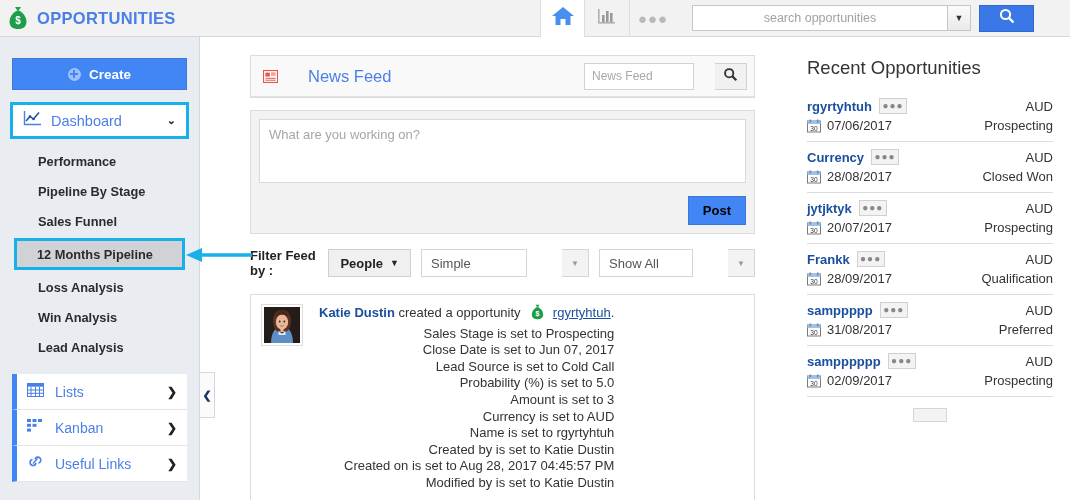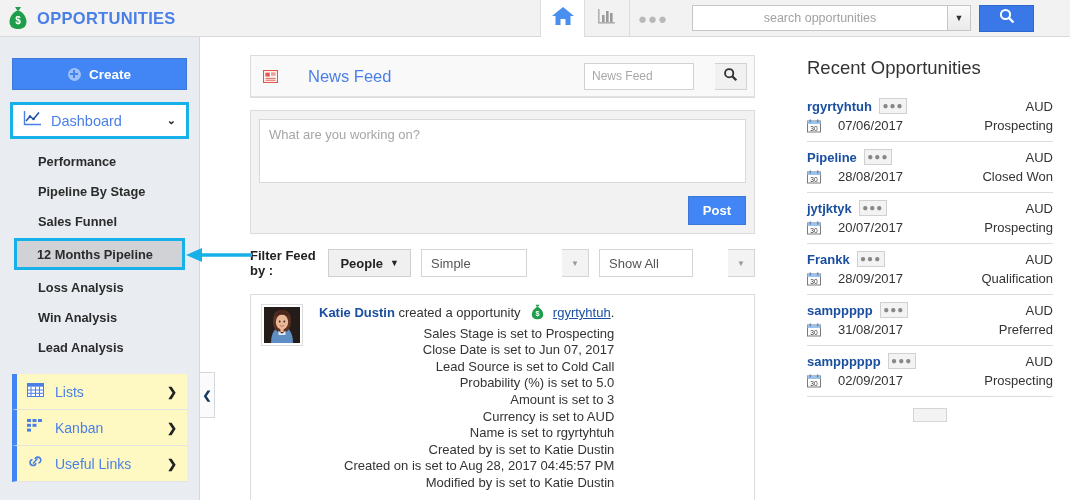--- a/index.html
+++ b/index.html
@@ -89,21 +89,21 @@
     font-size: 12.8px; font-weight: bold; color: #2b2b2b;
   }
   .nav-sub-item.selected-wrap {
     padding: 0; margin: 2px 14px 2px 14px; height: 32px;
     border: 3px solid #17b0e8; background: #d0d2d6;
   }
   .nav-sub-item.selected-wrap .sel-text { padding-left: 20px; font-size: 12.8px; font-weight: bold; color: #2b2b2b; }
 
   .nav-cards { margin-top: 12px; }
   .nav-card {
-    margin: 0 12px; height: 36px; background: #fef9c3; border-bottom: 1px solid #e4e4e4;
+    margin: 0 12px; height: 36px; background: #ffffff; border-bottom: 1px solid #e4e4e4;
     border-left: 5px solid #4285f4; display: flex; align-items: center; padding: 0 10px;
   }
   .nav-card .nc-label { color: #4a7fe8; font-size: 14px; flex: 1; margin-left: 11px; }
   .nav-card .nc-chev { font-size: 12px; color: #222; font-weight: bold; }
 
   
   .collapse-handle {
     position: absolute; left: 199px; top: 372px; width: 16px; height: 46px;
     background: #fbfbfb; border: 1px solid #d3d8de;
     display: flex; align-items: center; justify-content: center;
@@ -137,21 +137,21 @@
 
   .composer { background: #f2f2f2; border: 1px solid #dcdcdc; margin: 12px 35px 0 35px; padding: 8px; }
   .composer textarea {
     width: 100%; height: 64px; border: 1px solid #d9d9d9; background: #fff;
     resize: none; padding: 7px 9px; font-size: 13px; color: #333;
     font-family: "Liberation Sans", sans-serif; outline: none;
   }
   .composer textarea::placeholder { color: #a6a6a6; }
   .composer-actions { display: flex; justify-content: flex-end; padding-top: 9px; }
   .post-btn {
-    background: #4285f4; border: 1px solid #3c78d8; color: #ffffff;
+    background: #4285f4; border: 1px solid #3c78d8; color: #000000;
     font-size: 13px; font-weight: bold; padding: 6px 14px;
   }
 
   .filterrow { display: flex; align-items: center; margin: 14px 35px 0 35px; }
   .filter-label { font-size: 13px; font-weight: bold; color: #222; margin-right: 9px; }
   .btn-people {
     height: 28px; background: #f0f0f0; border: 1px solid #cfcfcf;
     display: flex; align-items: center; padding: 0 11px;
     font-size: 13px; font-weight: bold; color: #222;
   }
@@ -192,21 +192,21 @@
   .right-title { font-size: 18.5px; color: #333; margin-bottom: 12px; }
   .opp-row { border-bottom: 1px solid #dcdcdc; padding: 7px 0 8px 0; }
   .opp-top { display: flex; align-items: center; }
   .opp-name { color: #1a4fa0; font-size: 13px; font-weight: bold; }
   .opp-dots {
     margin-left: 7px; height: 16px; min-width: 28px; border: 1px solid #d0d0d0;
     background: #f3f3f3; display: flex; align-items: center; justify-content: center;
     color: #888; font-size: 10px; letter-spacing: 1px; line-height: 1;
   }
   .opp-cur { margin-left: auto; font-size: 13px; color: #333; }
-  .opp-bot { display: flex; align-items: center; margin-top: 4px; gap: 11px; }
+  .opp-bot { display: flex; align-items: center; margin-top: 4px; }
   .cal-icon { width: 14px; height: 14px; display: block; flex: none; }
   .opp-date { font-size: 13px; color: #333; margin-left: 6px; }
   .opp-stage { margin-left: auto; font-size: 13px; color: #333; }
   .bottom-stub {
     margin: 11px auto 0 auto; width: 34px; height: 14px;
     background: #f3f3f3; border: 1px solid #d5d5d5;
   }
 
   
   .anno-arrow { position: absolute; left: 186px; top: 243px; width: 68px; height: 24px; }
@@ -471,21 +471,21 @@
             <text x="7" y="11.6" font-size="6.6" fill="#333" text-anchor="middle" font-family="Liberation Sans, sans-serif">30</text>
           </svg>
         </span>
         <span class="opp-date">07/06/2017</span>
         <span class="opp-stage">Prospecting</span>
       </div>
     </div>
 
     <div class="opp-row">
       <div class="opp-top">
-        <span class="opp-name">Pipeline</span>
+        <span class="opp-name">Currency</span>
         <span class="opp-dots">●●●</span>
         <span class="opp-cur">AUD</span>
       </div>
       <div class="opp-bot">
         <span>
           <svg class="cal-icon" viewBox="0 0 14 14">
             <rect x="0.5" y="2" width="13" height="11" fill="#ffffff" stroke="#7a7a7a"></rect>
             <rect x="0.5" y="2" width="13" height="3" fill="#9fc3e8"></rect>
             <rect x="2.5" y="0.5" width="1.6" height="3" fill="#5b8ec4"></rect>
             <rect x="9.9" y="0.5" width="1.6" height="3" fill="#5b8ec4"></rect>

